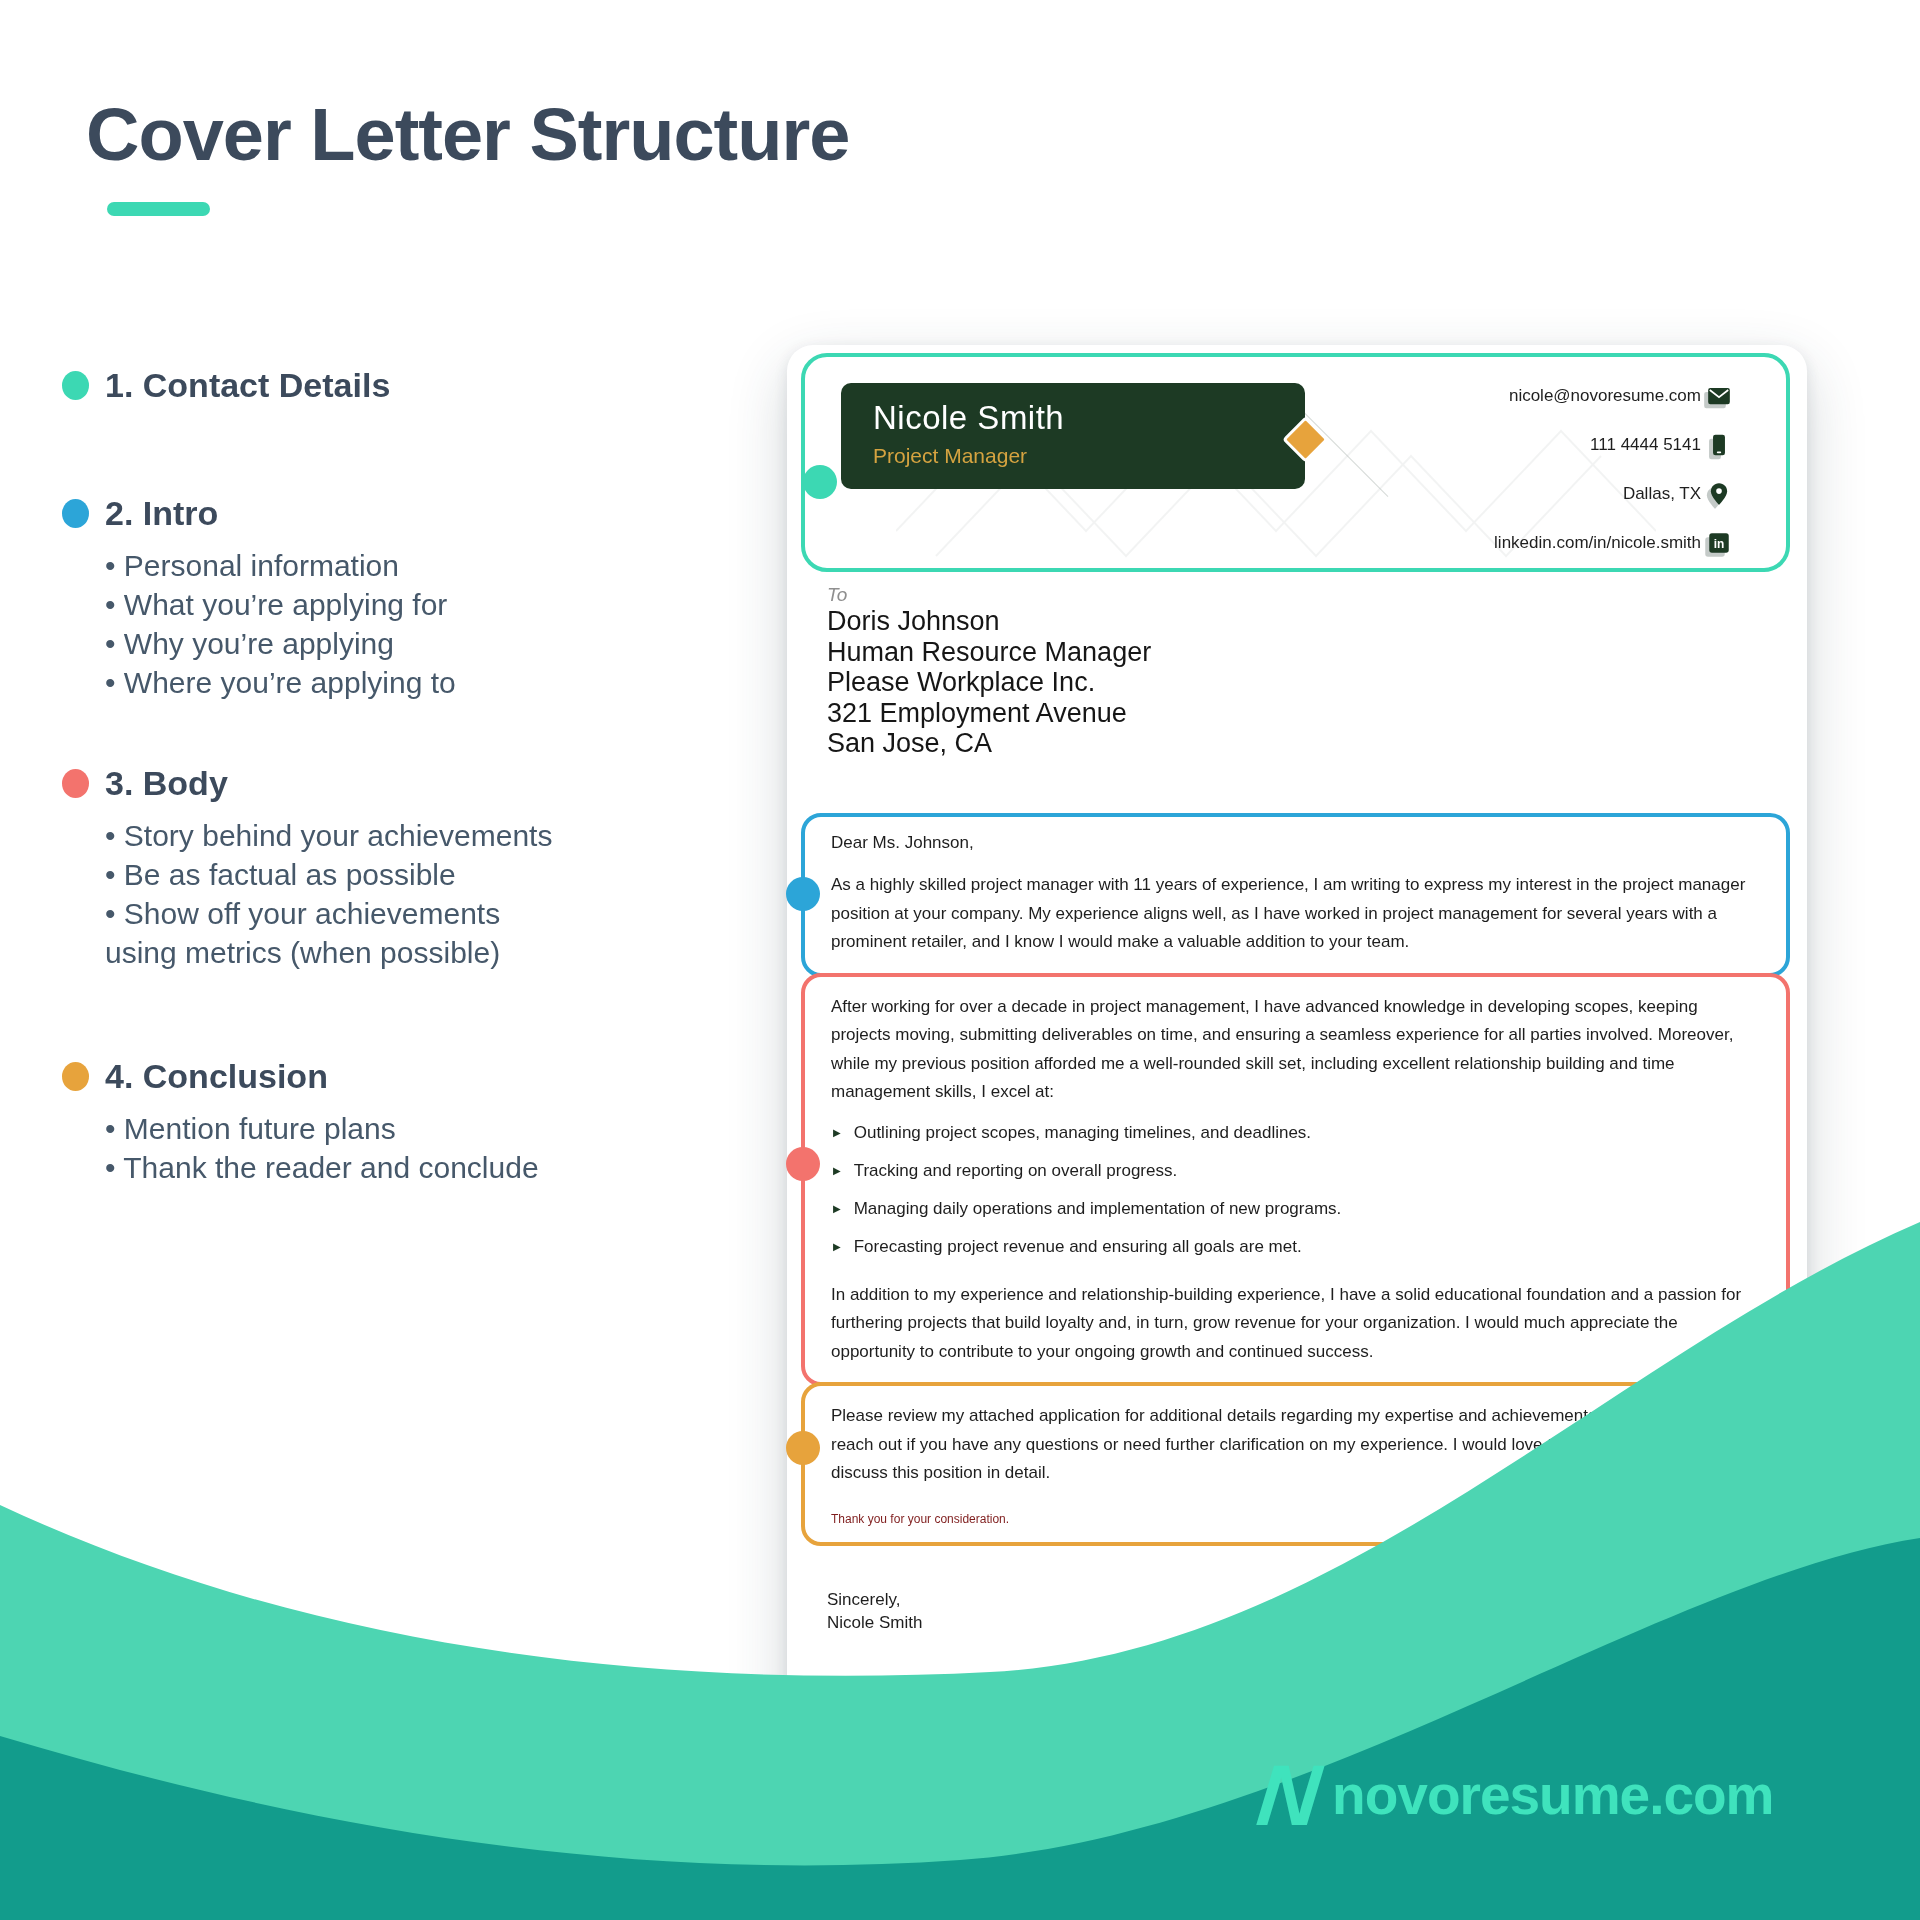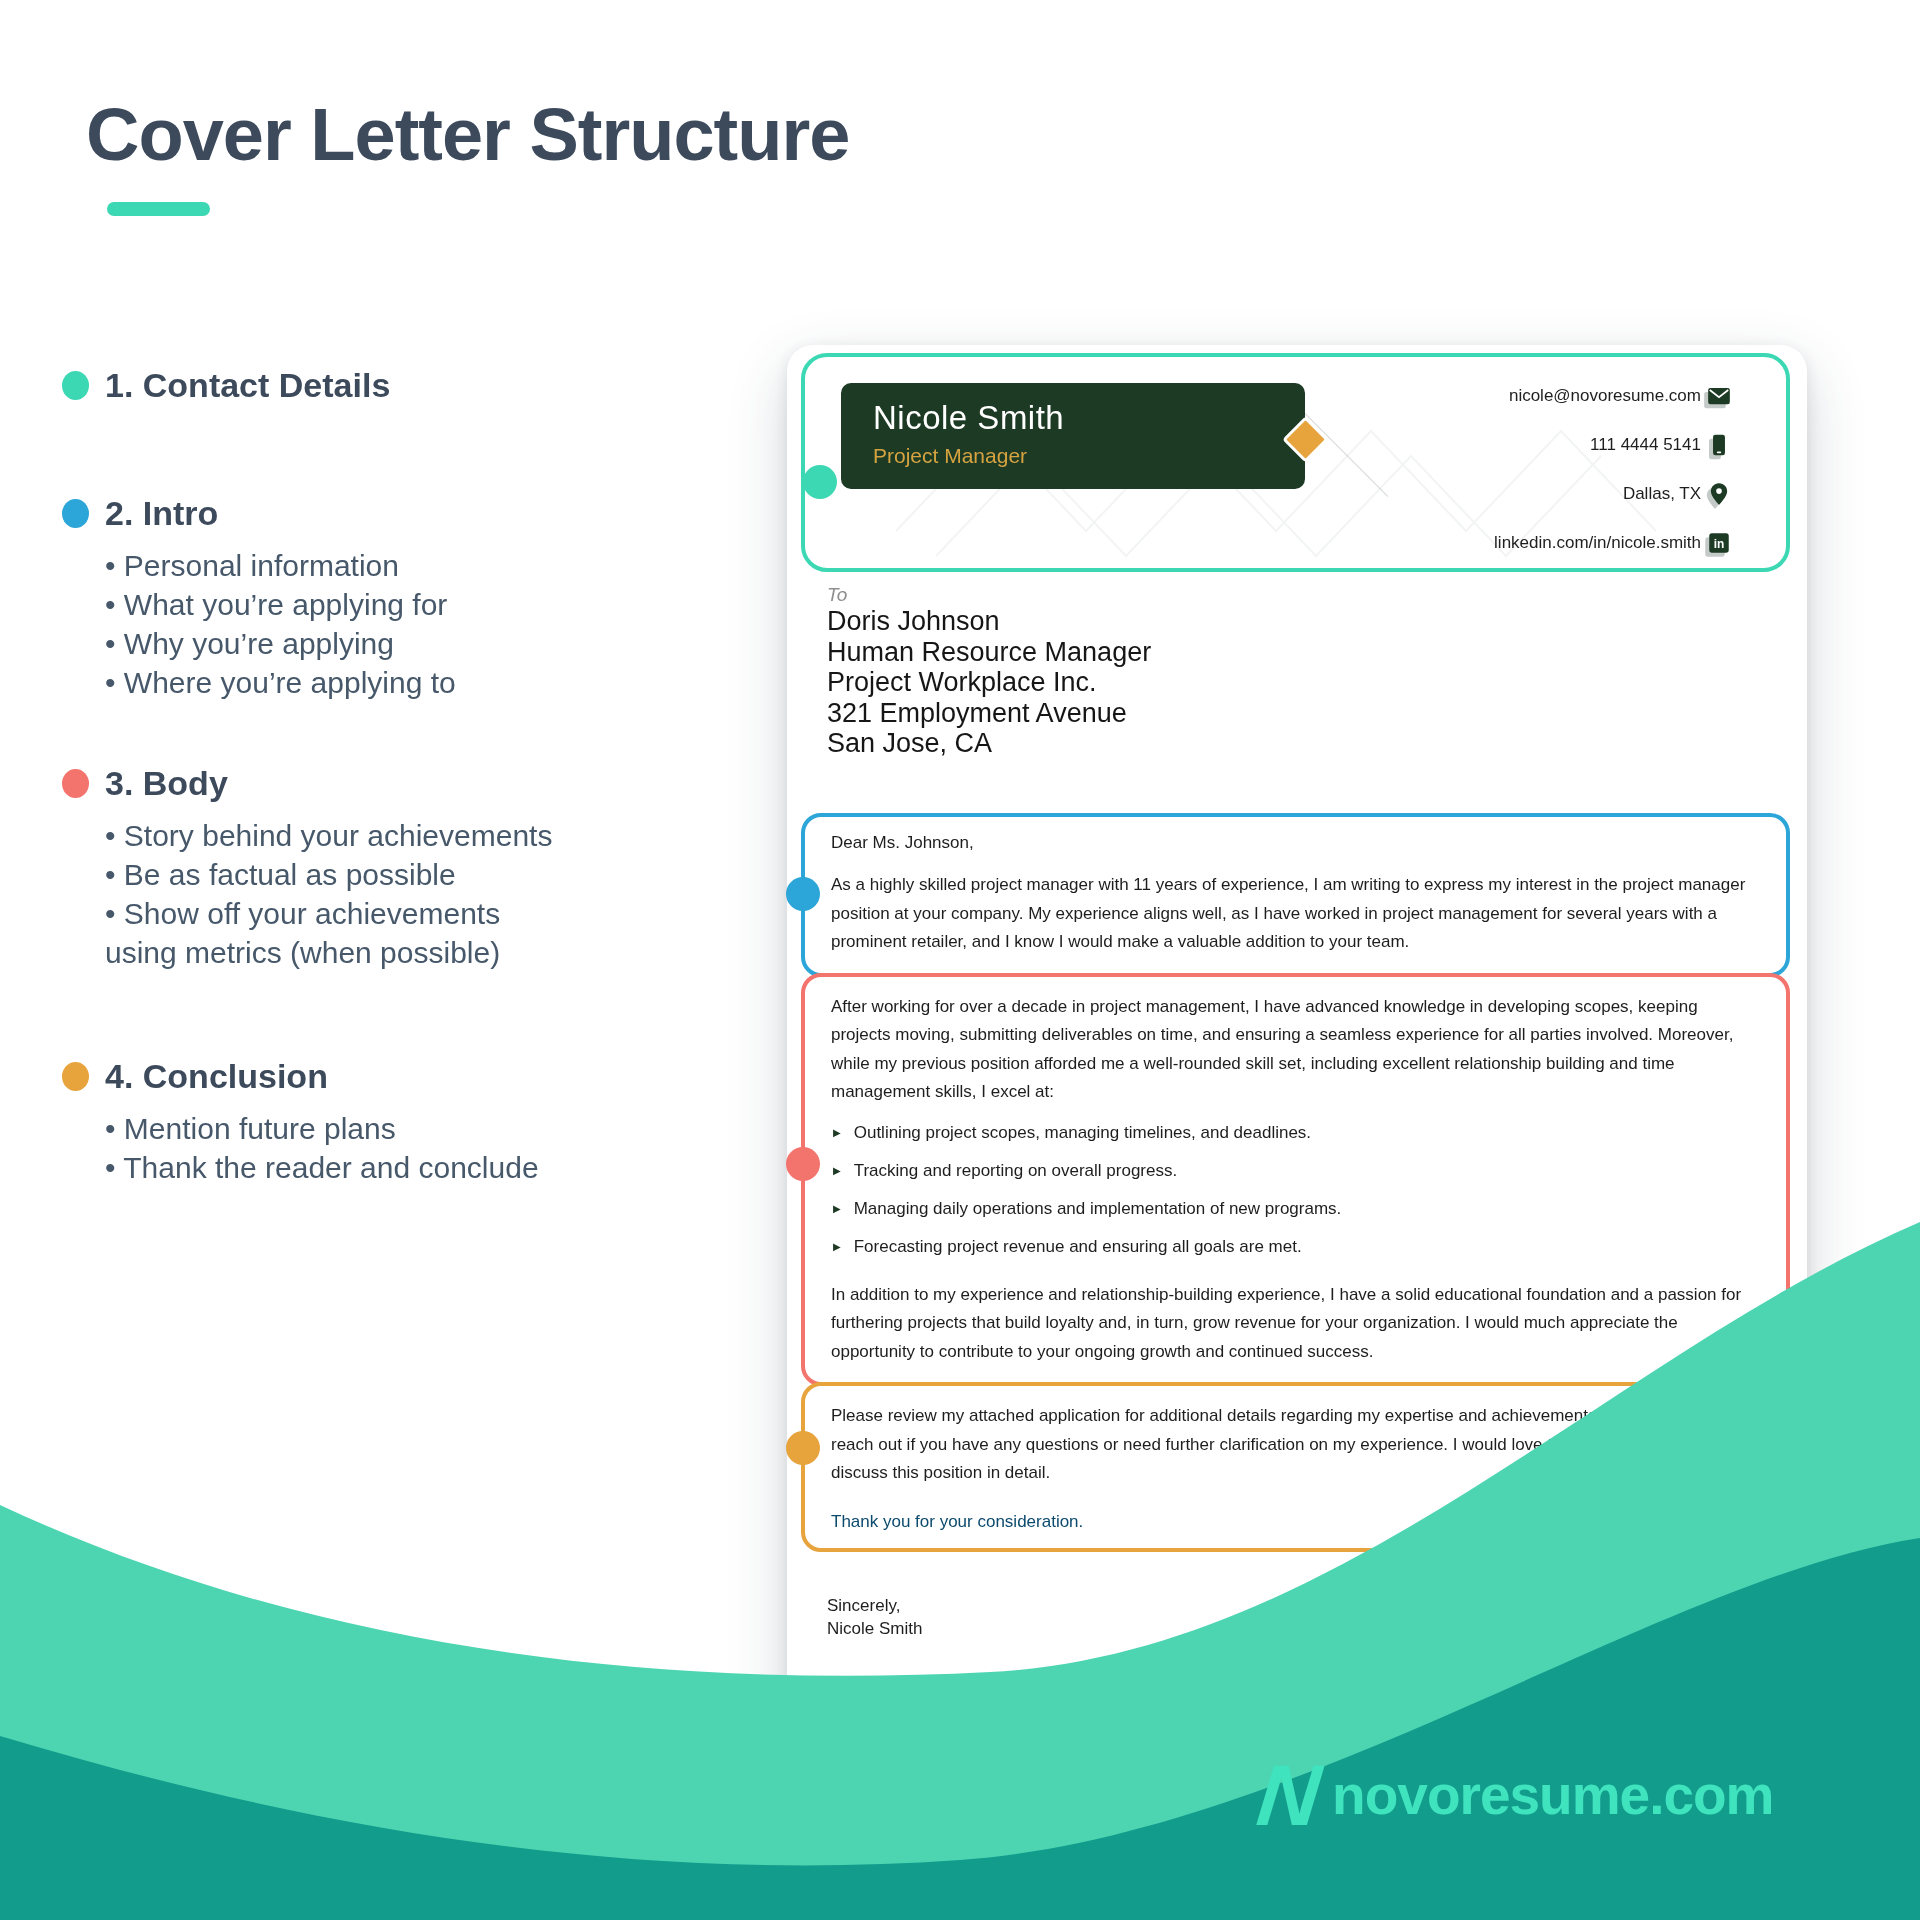--- a/index.html
+++ b/index.html
@@ -62,21 +62,21 @@
   .sec.red    .marker { top:170px; background:var(--red,#f3736d); }
   .sec.orange .marker { top:45px;  background:var(--orange,#e7a33c); }
 
   .para { font-size:17px; line-height:28.5px; color:#1e1e1e; }
   .salutation { font-size:17px; color:#1e1e1e; margin-bottom:18px; }
   .bullets { margin:14px 0 2px 2px; }
   .bullet { font-size:17px; line-height:21px; color:#1e1e1e; margin:15px 0; }
   .bullet::before { content:"▶"; font-size:10px; color:var(--dark-green,#1d3a24);
                     margin-right:13px; position:relative; top:-2px; }
   .para2 { margin-top:22px; }
-  .thanks { font-size:17px; color:#0c4a6e; margin-top:24px; }
+  .thanks { font-size:12px; color:#7f1d1d; margin-top:24px; }
 
   .closing-block { margin-top:42px; padding-left:26px; }
   .closing-line, .signature-line { font-size:17px; line-height:23px; color:#1e1e1e; }
 
   
   .waves { position:absolute; left:0; top:1100px; width:1920px; height:820px; z-index:3; pointer-events:none; }
   .logo { position:absolute; left:1258px; top:1752px; display:flex; align-items:center; gap:12px; z-index:4; }
   .logo-n { font-size:86px; font-weight:800; font-style:italic; color:var(--logo,#3fe3bd);
             transform:skewX(-6deg); line-height:86px; }
   .logo-text { font-size:55px; font-weight:800; color:var(--logo,#3fe3bd); letter-spacing:-1px; }
@@ -176,21 +176,21 @@
           </span>
         </div>
       </div>
       <span class="marker teal"></span>
     </div>
 
     <div class="to-block">
       <div class="to-label">To</div>
       <div class="to-line">Doris Johnson</div>
       <div class="to-line">Human Resource Manager</div>
-      <div class="to-line">Project Workplace Inc.</div>
+      <div class="to-line">Please Workplace Inc.</div>
       <div class="to-line">321 Employment Avenue</div>
       <div class="to-line">San Jose, CA</div>
     </div>
 
     <div class="sections">
 
       <div class="sec blue">
         <span class="marker"></span>
         <div class="salutation">Dear Ms. Johnson,</div>
         <div class="para">As a highly skilled project manager with 11 years of experience, I am writing to express my interest in the project manager position at your company. My experience aligns well, as I have worked in project management for several years with a prominent retailer, and I know I would make a valuable addition to your team.</div>

